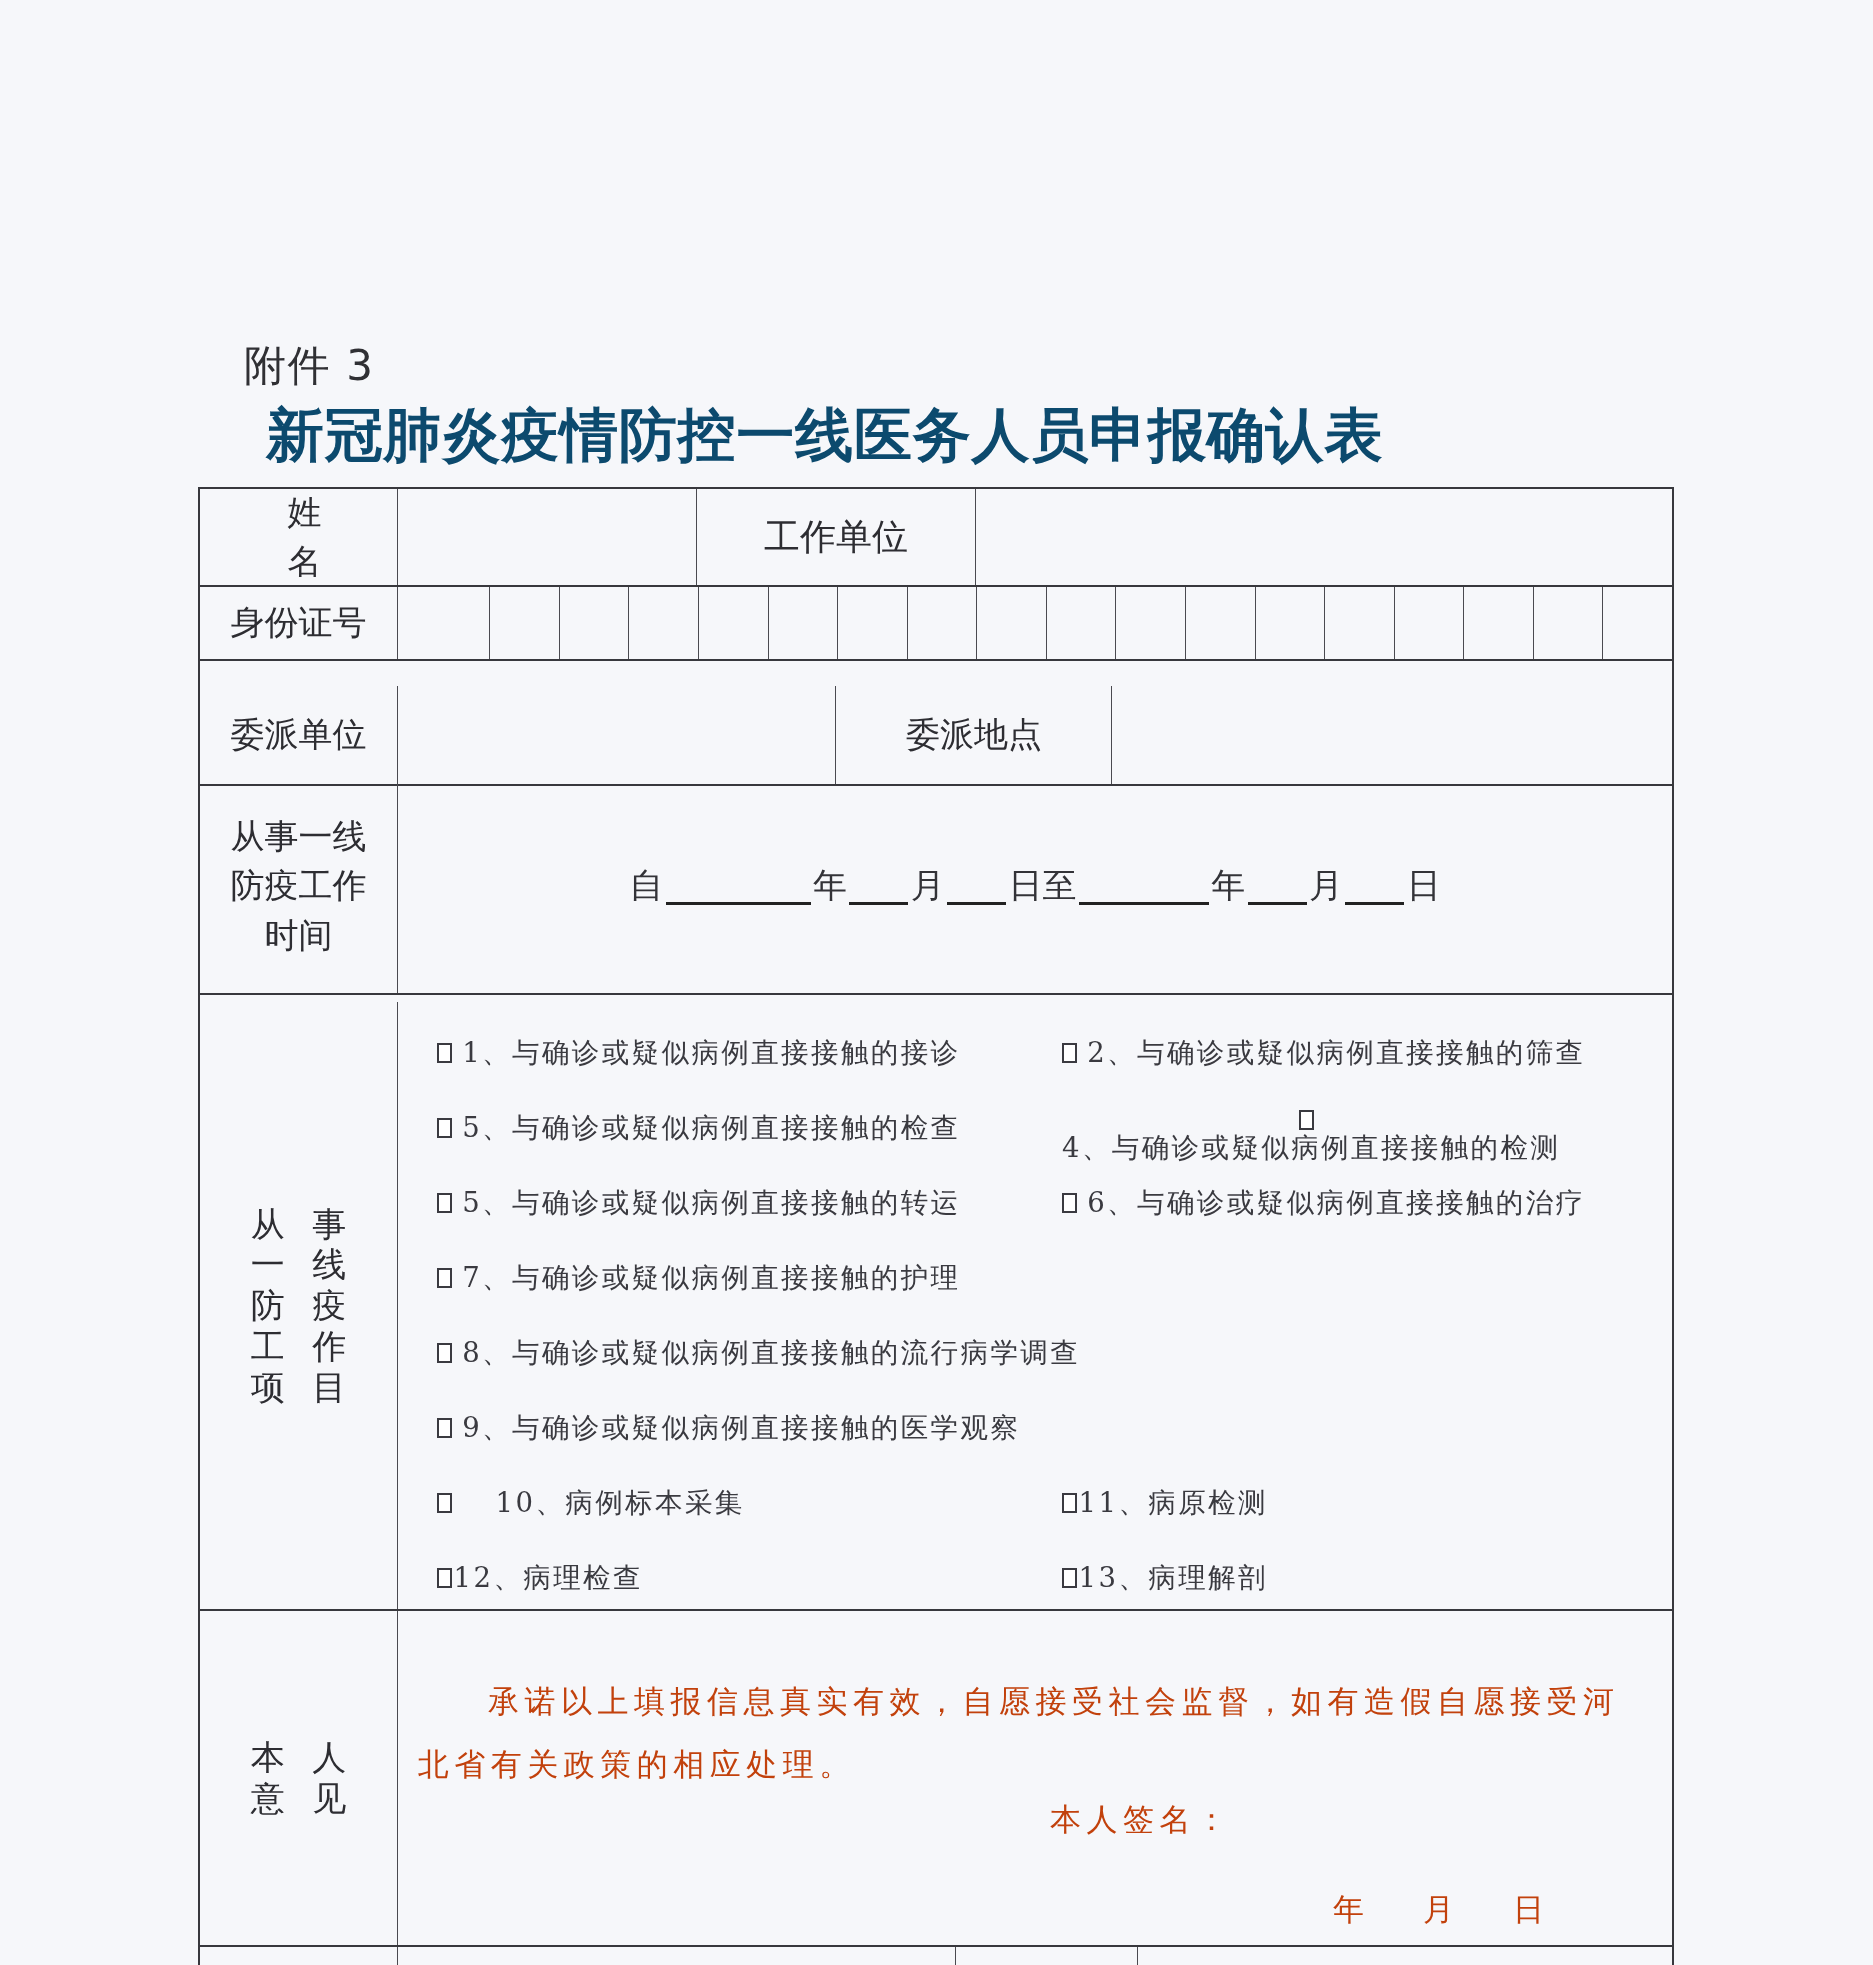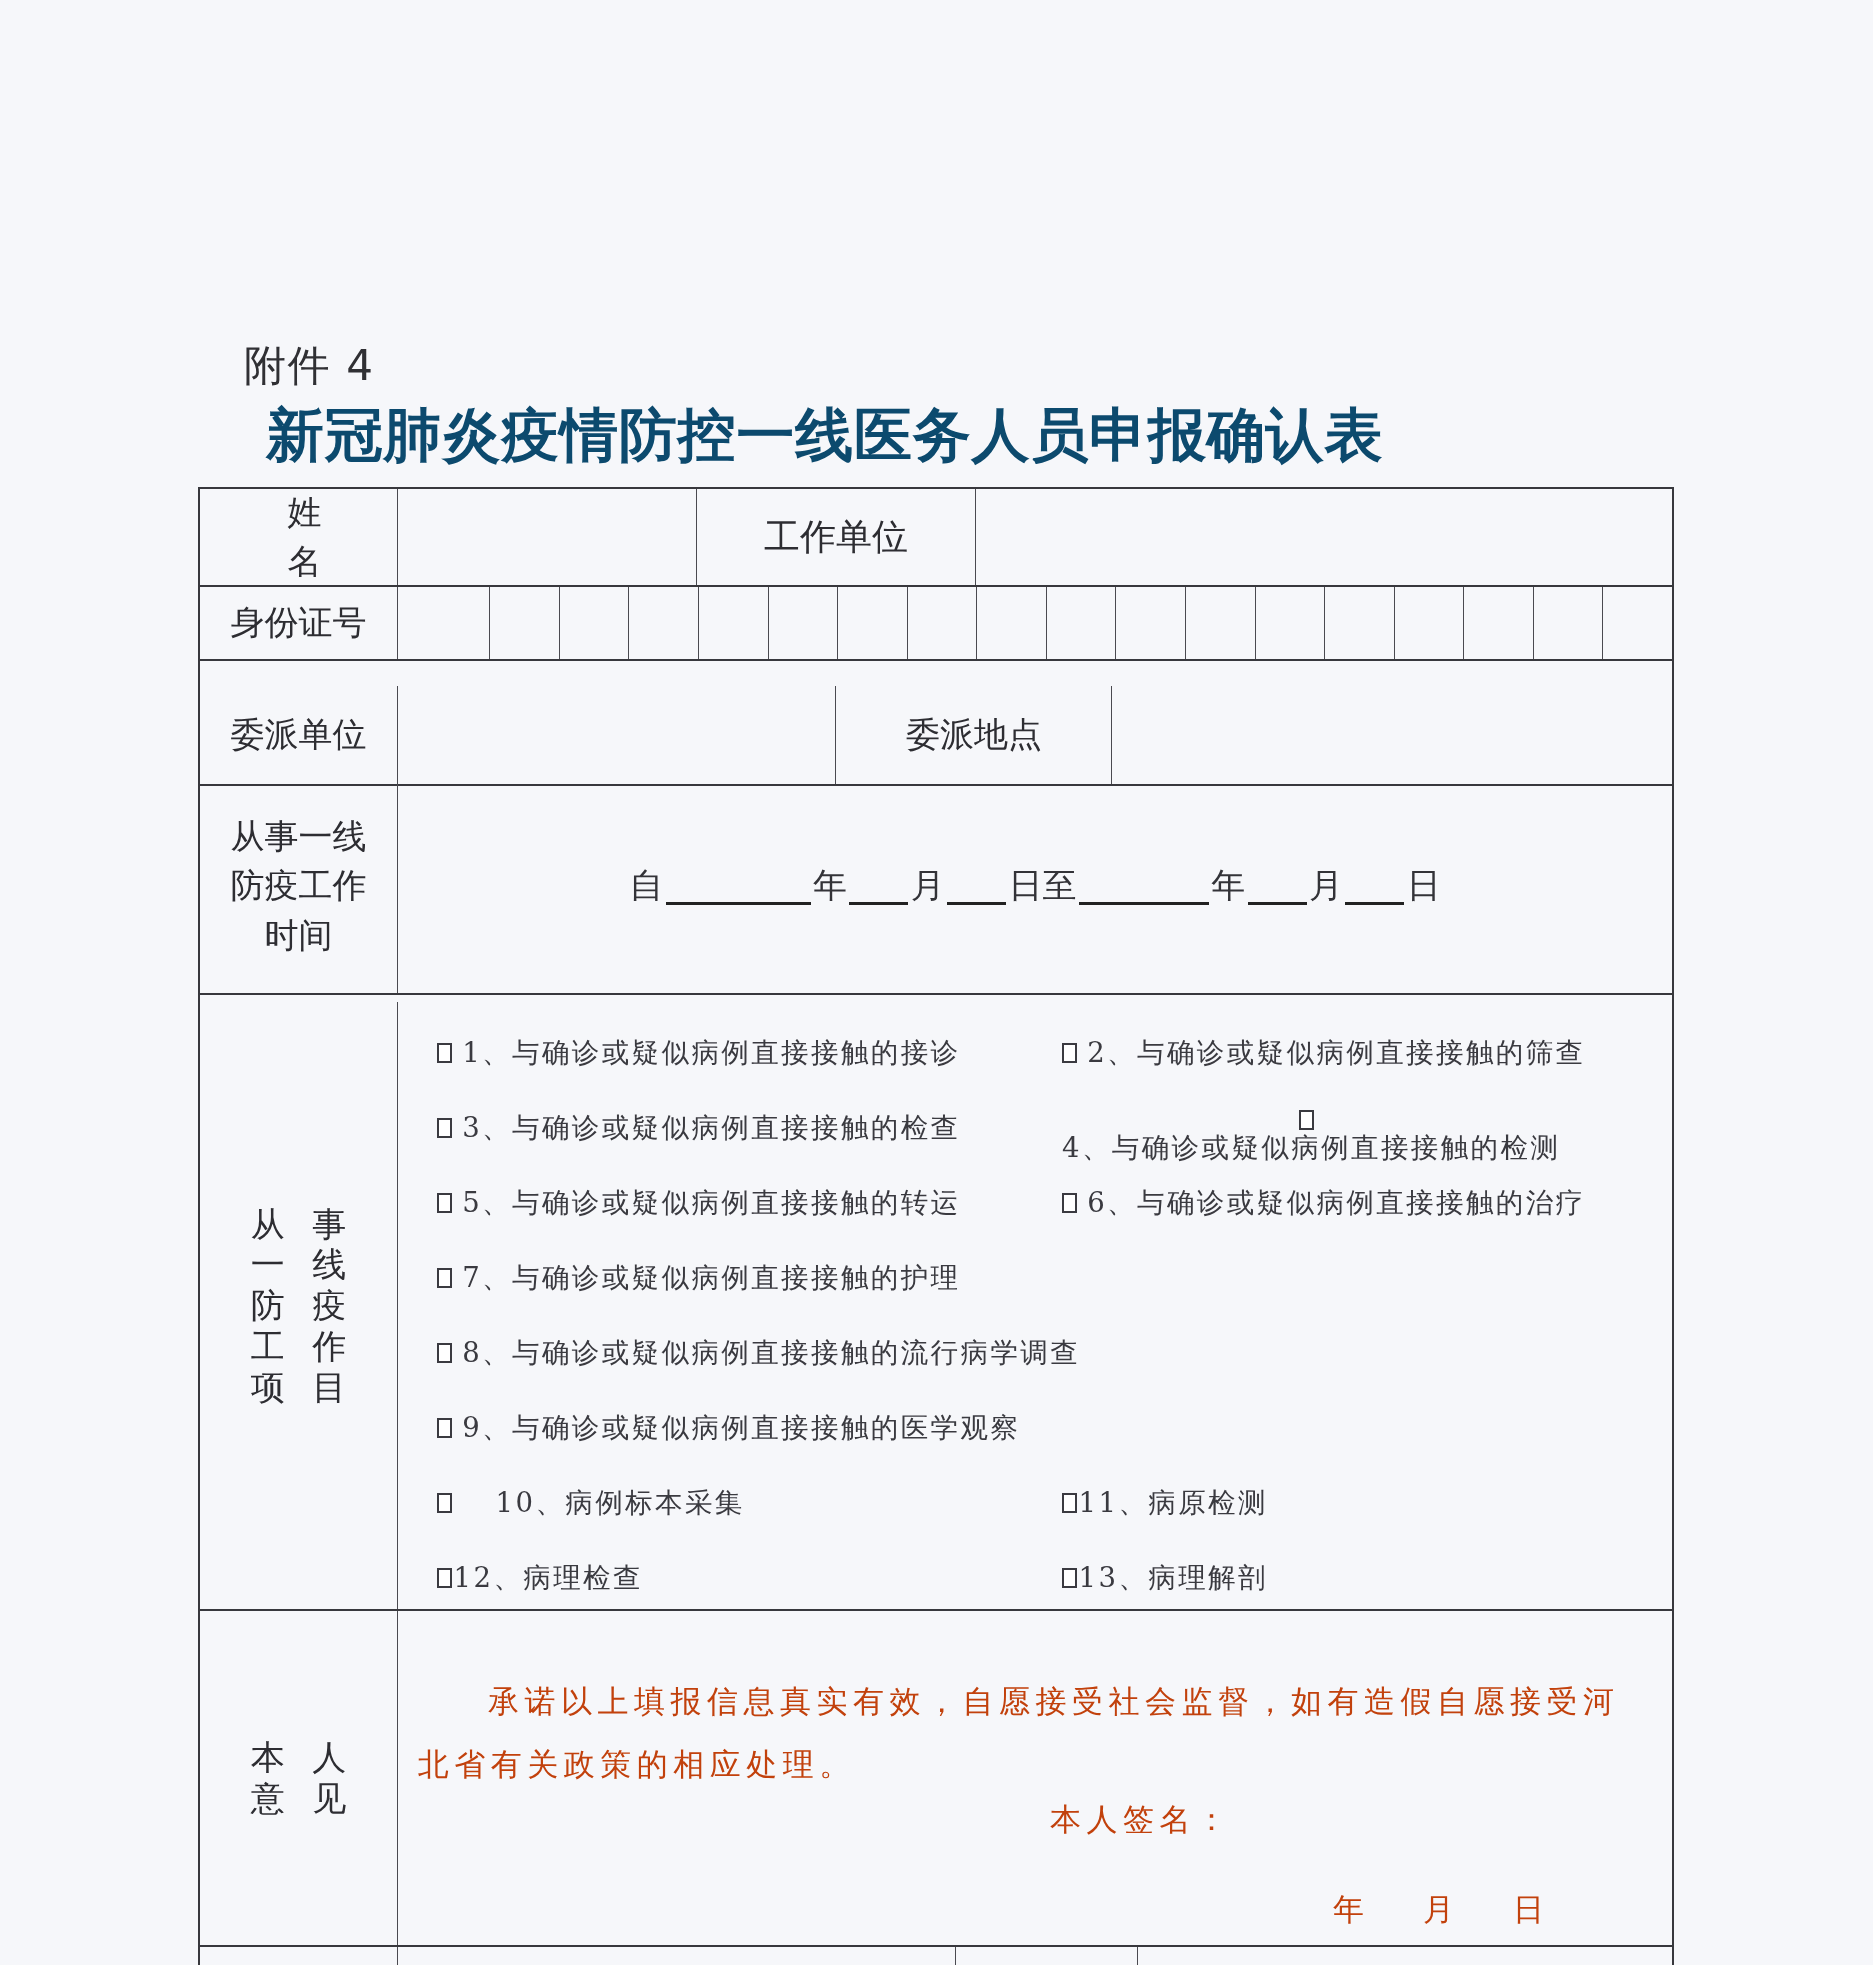--- a/index.html
+++ b/index.html
@@ -63,21 +63,21 @@
   .checkbox.tight { margin-right: 1.6px; }
   .para {
     font-family: "DejaVu Serif", "Liberation Serif", serif;
     font-size: 31px; color: #c2410c; letter-spacing: 5.5px; line-height: 63px;
   }
   .abs { position: absolute; white-space: nowrap; }
 </style>
 </head>
 <body>
 
-<div class="attachment">附件 4</div>
+<div class="attachment">附件 3</div>
 <div class="title">新冠肺炎疫情防控一线医务人员申报确认表</div>
 
 <div class="form">
 
   <div class="row" style="top:0; height:98px;">
     <div class="cell" style="left:0; width:198px;">
       <span class="label label-sp">姓 名</span>
     </div>
     <div class="cell" style="left:198px; width:299px;">
       <span></span>
@@ -180,21 +180,21 @@
               <span>1、与确诊或疑似病例直接接触的接诊</span>
             </div>
           <div class="item" style="left:625px;">
               <span class="checkbox"></span>
               <span>2、与确诊或疑似病例直接接触的筛查</span>
             </div>
         </div>
         <div class="item-row">
           <div class="item" style="left:0;">
               <span class="checkbox"></span>
-              <span>3、与确诊或疑似病例直接接触的检查</span>
+              <span>5、与确诊或疑似病例直接接触的检查</span>
             </div>
           <div class="item" style="left:625px;flex-direction:column;">
               <span class="checkbox"></span>
               <span>4、与确诊或疑似病例直接接触的检测</span>
             </div>
         </div>
         <div class="item-row">
           <div class="item" style="left:0;">
               <span class="checkbox"></span>
               <span>5、与确诊或疑似病例直接接触的转运</span>

